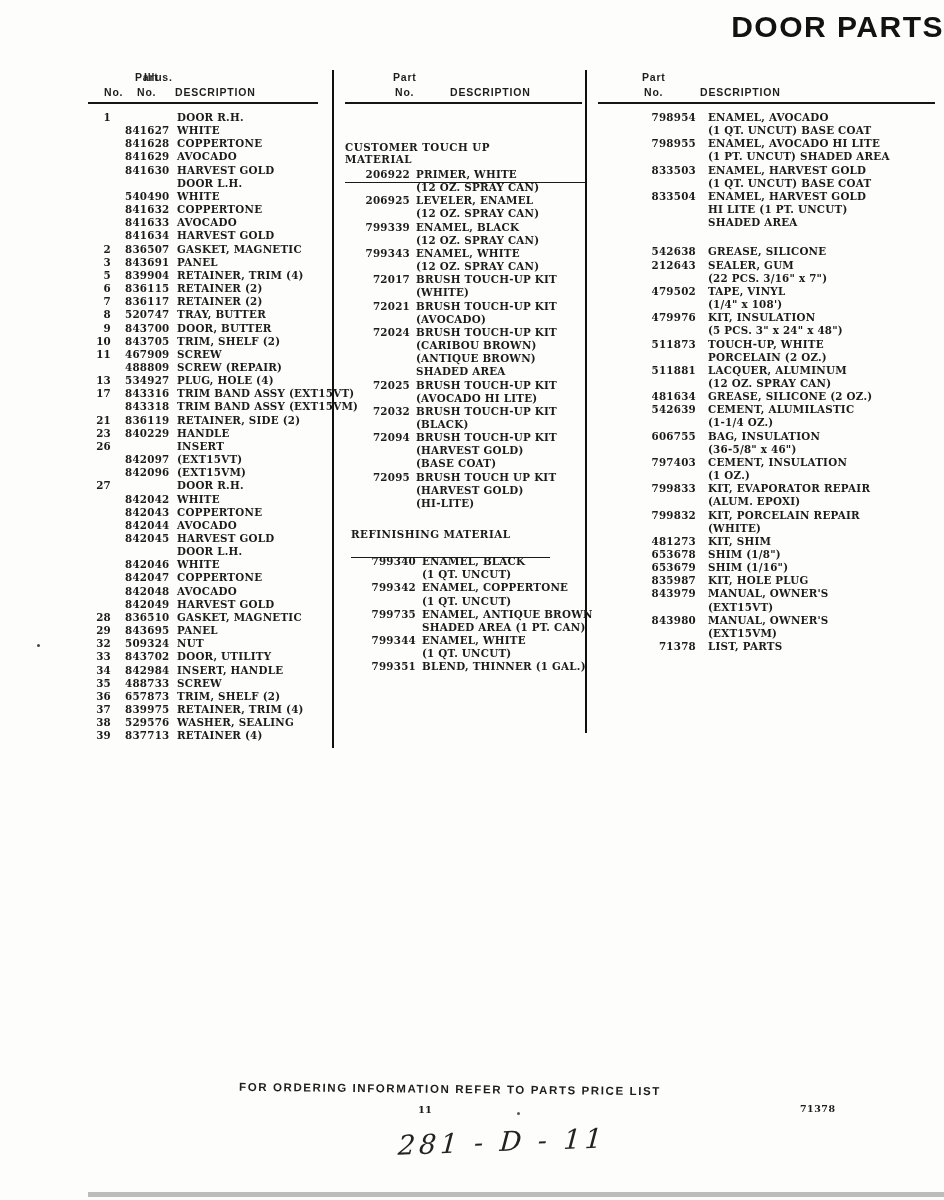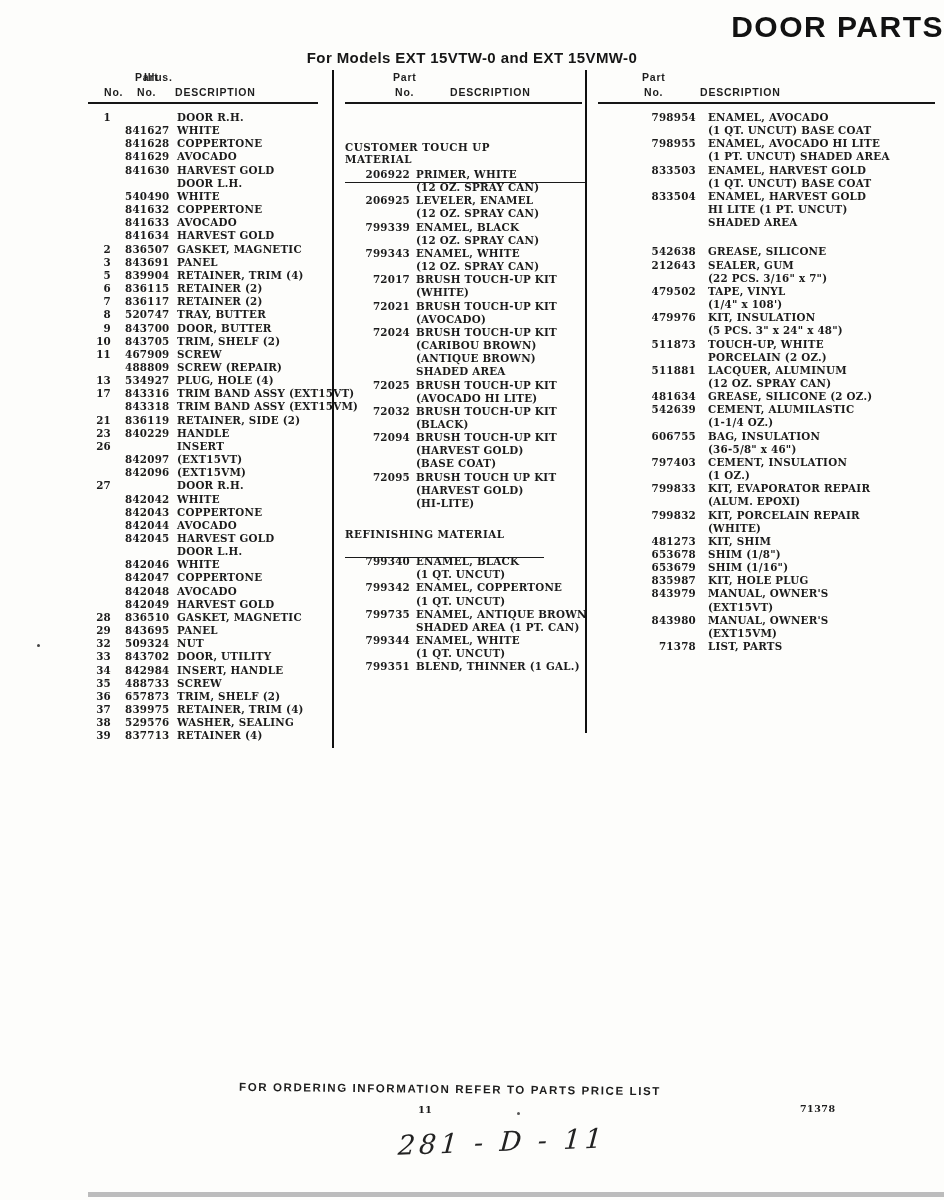--- a/index.html
+++ b/index.html
@@ -60,21 +60,21 @@
          font-size:10.3px;font-weight:bold;letter-spacing:.25px;}
   .c3-flow .pno{width:66px;text-align:right;flex:none;}
   .c3-flow .desc{margin-left:12px;flex:none;}
 
   .banner-wrap{margin-left:3px;}
   .banner{display:inline-block;border-top:2px solid #191919;padding-top:3px;
          min-width:220px;letter-spacing:.4px;}
 
   .section{margin-top:13px;}
   .c3-flow .section:first-child{margin-top:0;}
-  .c2-flow .section + .section{margin-top:18px;}
+  .c2-flow .section + .section{margin-top:18px;margin-left:6px;}
   .c3-flow .section + .section{margin-top:16px;}
   .sec-head-wrap{margin-bottom:11px;height:16px;}
   .sec-head{display:inline-block;border-bottom:1.5px solid #1a1a1a;
          padding:0 10px 17px 0;letter-spacing:.5px;}
   .c2-flow .sec-head{padding-right:40px;}
 
   
   .order-note{position:absolute;left:0;top:1083px;width:900px;text-align:center;
          font-family:"Liberation Sans",sans-serif;font-weight:bold;font-size:11.5px;
          letter-spacing:1.6px;color:#1d1d1d;transform:rotate(.6deg);}
@@ -89,21 +89,20 @@
   .margin-dot{position:absolute;left:37px;top:644px;width:3px;height:3px;
          background:#444;border-radius:50%;}
   .scan-bar{position:absolute;left:88px;top:1192px;width:856px;height:5px;background:#bcbcbc;}
 </style>
 </head>
 <body>
 
 <div class="page">
 
   <div class="title">DOOR PARTS</div>
-  <div class="subtitle">For Models EXT 15VTW-0 and EXT 15VMW-0</div>
 
   <div class="vline vl-left"></div>
   <div class="vline vl-right"></div>
 
   <div class="col-head c1h">
     <span class="h-illus">Illus.</span>
     <span class="h-part">Part</span>
     <span class="h-no1">No.</span>
     <span class="h-no2">No.</span>
     <span class="h-desc">DESCRIPTION</span>

